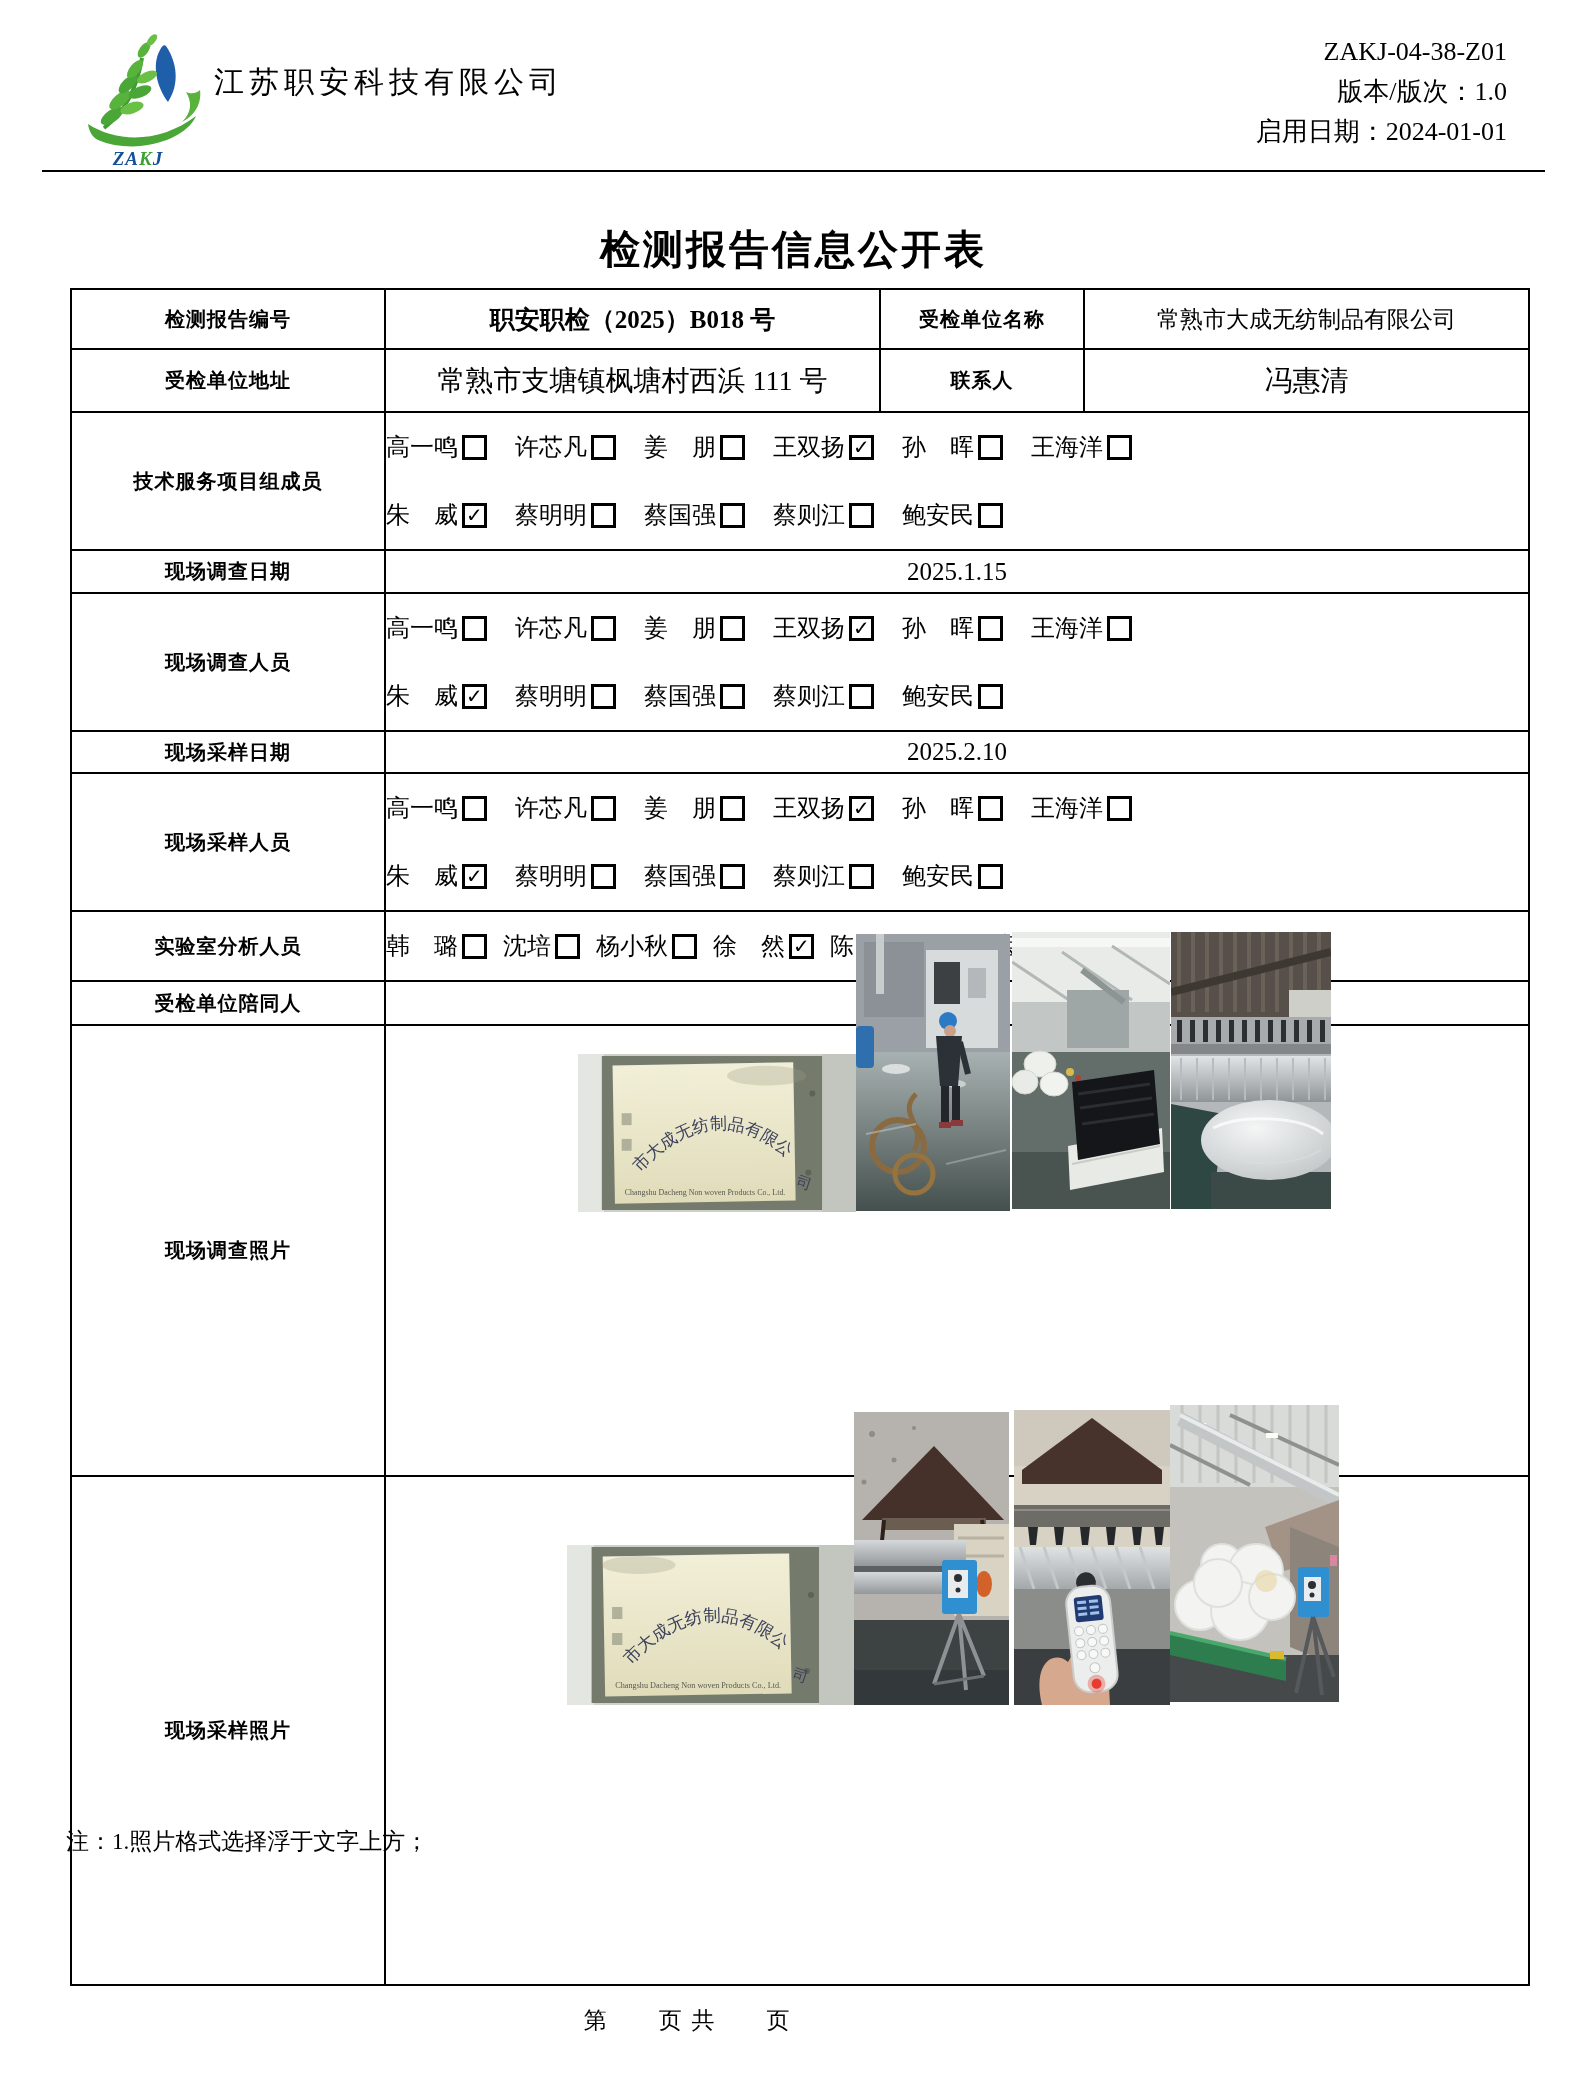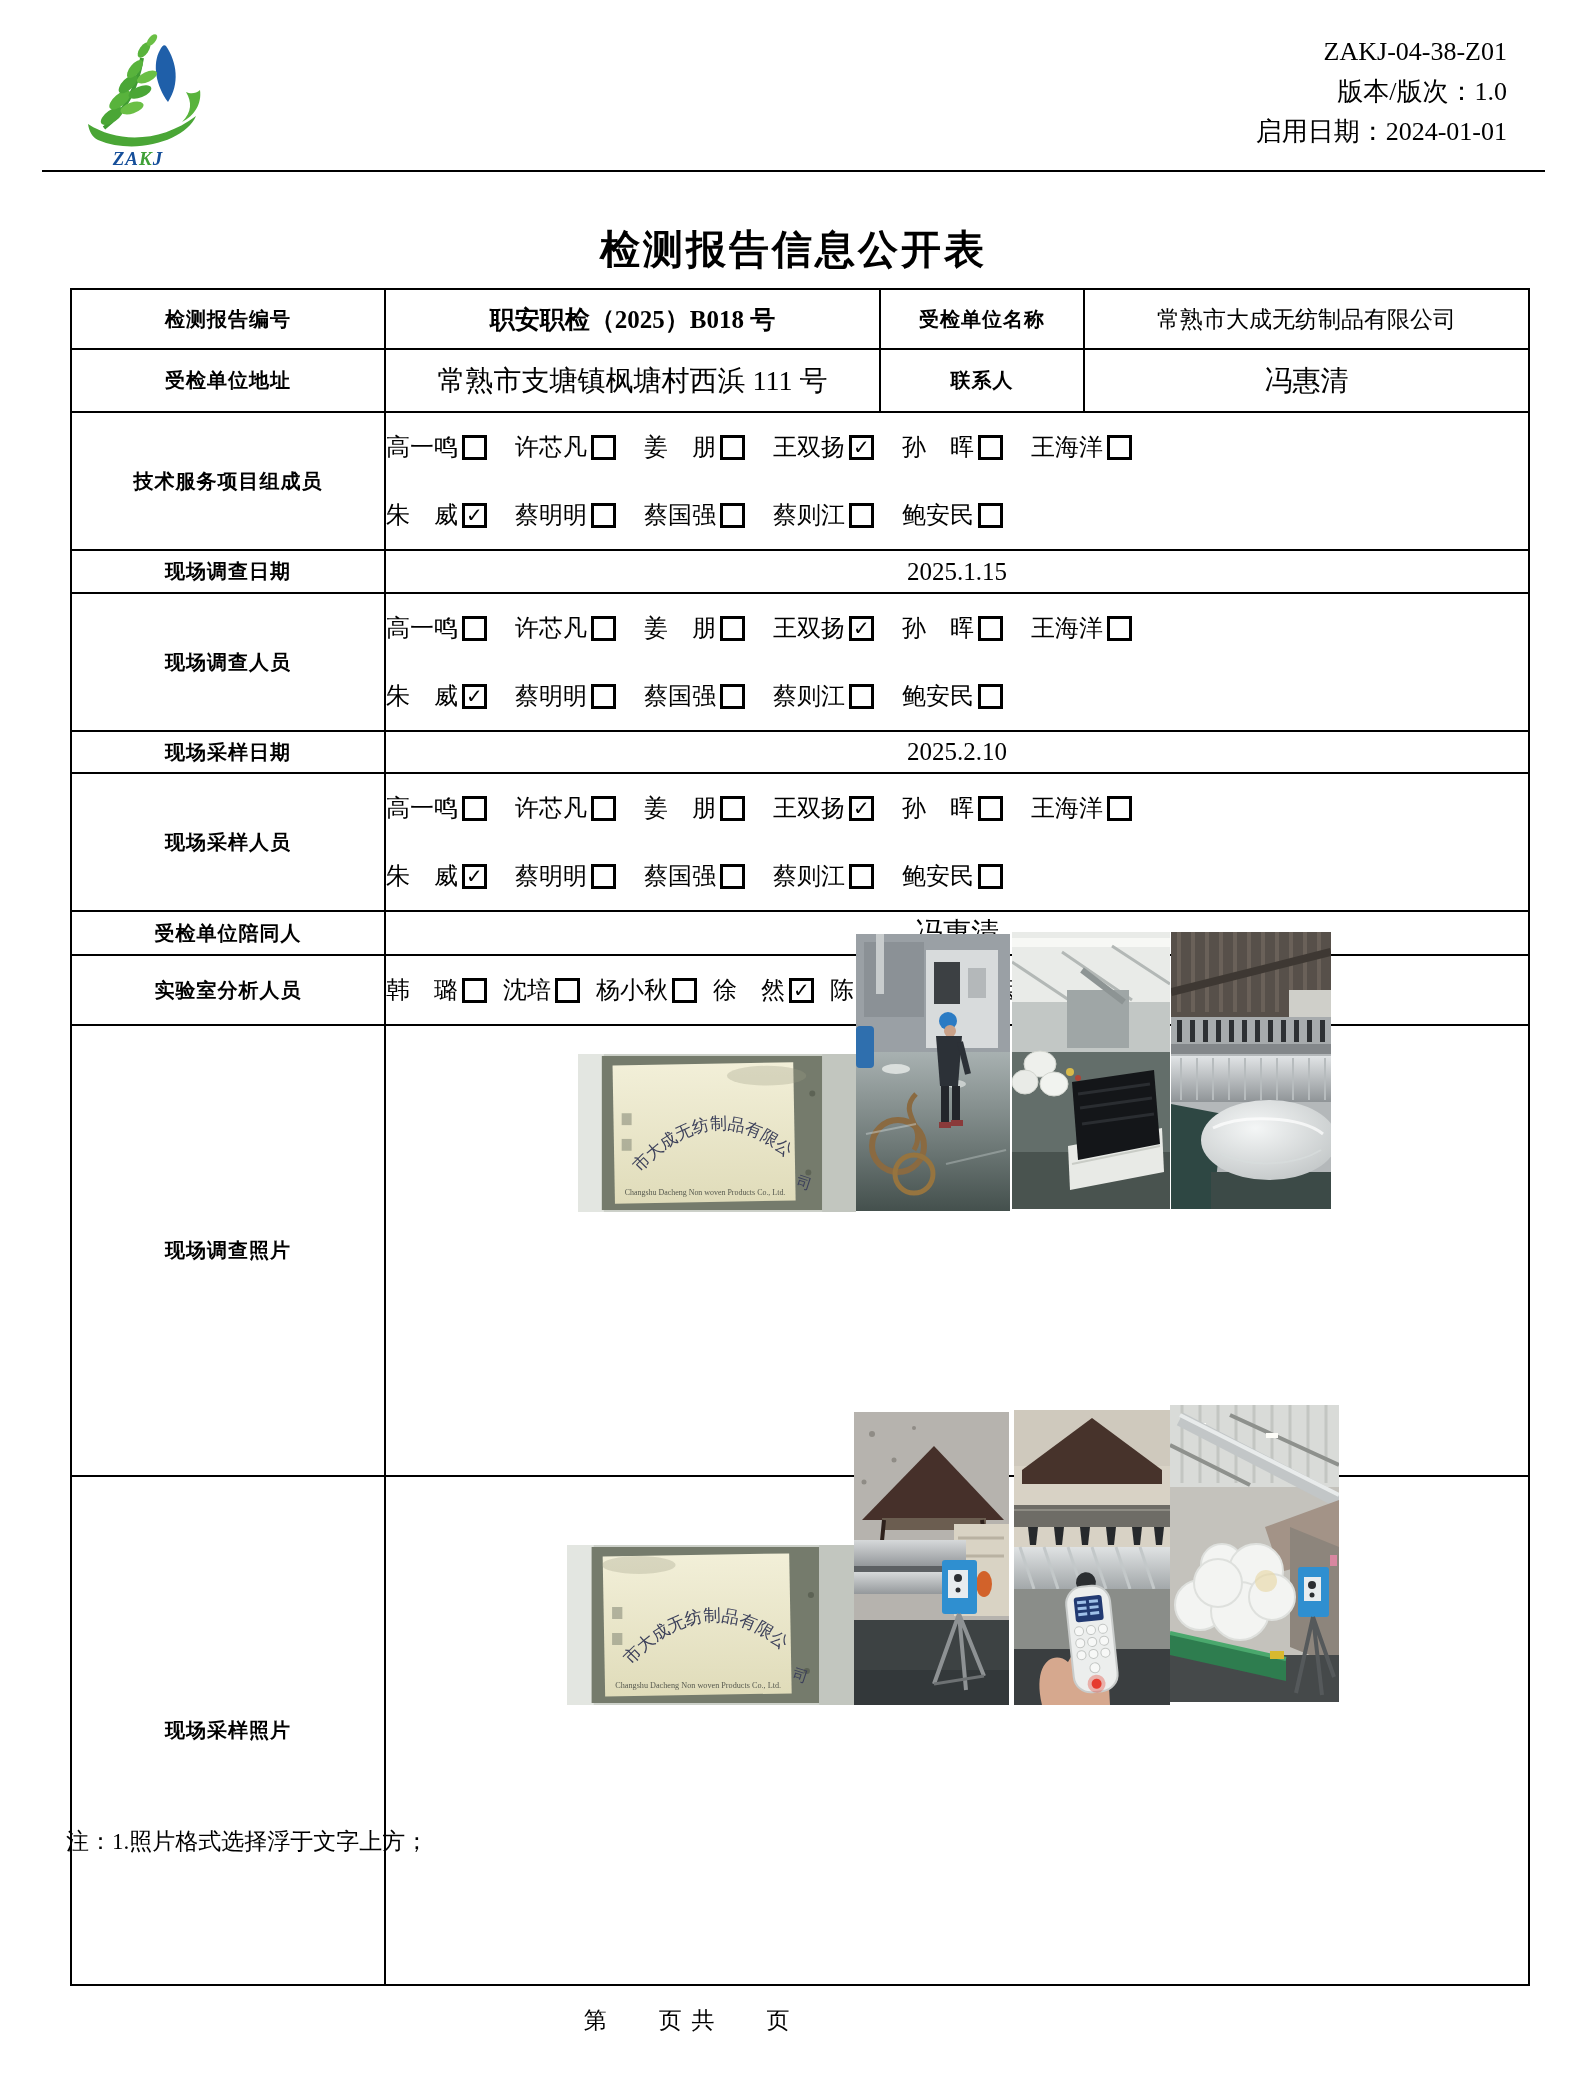--- a/index.html
+++ b/index.html
@@ -60,20 +60,21 @@
       <ellipse cx="61" cy="41" rx="11" ry="5" fill="#58b33c" transform="rotate(-50 61 41)"></ellipse>
       <ellipse cx="58" cy="80" rx="12" ry="5.5" fill="#6abf45" transform="rotate(-18 58 80)"></ellipse>
       <ellipse cx="66" cy="64" rx="12" ry="5.5" fill="#4aa636" transform="rotate(-22 66 64)"></ellipse>
       <ellipse cx="73" cy="49" rx="11" ry="5" fill="#6abf45" transform="rotate(-26 73 49)"></ellipse>
       <ellipse cx="70" cy="22" rx="9" ry="4.5" fill="#58b33c" transform="rotate(-55 70 22)"></ellipse>
       <ellipse cx="78" cy="12" rx="7" ry="3.5" fill="#6abf45" transform="rotate(-50 78 12)"></ellipse>
     </svg>
   </div>
   <div id="logo-text"><span>Z</span><span>A</span><span class="k">K</span><span>J</span></div>
 
+  <div id="company-name">江苏职安科技有限公司</div>
 
   <div id="doc-meta">
     <div>ZAKJ-04-38-Z01</div>
     <div>版本/版次：1.0</div>
     <div>启用日期：2024-01-01</div>
   </div>
 
   <div id="header-rule"></div>
 
   <div id="doc-title">检测报告信息公开表</div>
@@ -272,25 +273,20 @@
                 </span>
                 <span class="name-item">
                   <span class="nm">鲍安民</span>
                   <span class="cb"></span>
                 </span>
               </div>
         </div>
       </td>
     </tr>
 
-    <tr style="height:44px">
-      <td class="label">受检单位陪同人</td>
-      <td colspan="3" class="val">冯惠清</td>
-    </tr>
-
     <tr style="height:42px">
       <td class="label">实验室分析人员</td>
       <td colspan="3" class="roster-cell">
         <div class="roster-wrap">
           <div class="roster-line lab">
                 <span class="name-item">
                   <span class="nm">韩　璐</span>
                   <span class="cb"></span>
                 </span>
                 <span class="name-item">
@@ -309,20 +305,25 @@
                   <span class="nm">陈　双</span>
                   <span class="cb"></span>
                 </span>
                 <span class="name-item">
                   <span class="nm">王莹宝</span>
                   <span class="cb"></span>
                 </span>
               </div>
         </div>
       </td>
+    </tr>
+
+    <tr style="height:44px">
+      <td class="label">受检单位陪同人</td>
+      <td colspan="3" class="val">冯惠清</td>
     </tr>
 
     <tr style="height:451px">
       <td class="label">现场调查照片</td>
       <td colspan="3"></td>
     </tr>
 
     <tr style="height:509px">
       <td class="label">现场采样照片</td>
       <td colspan="3"></td>

